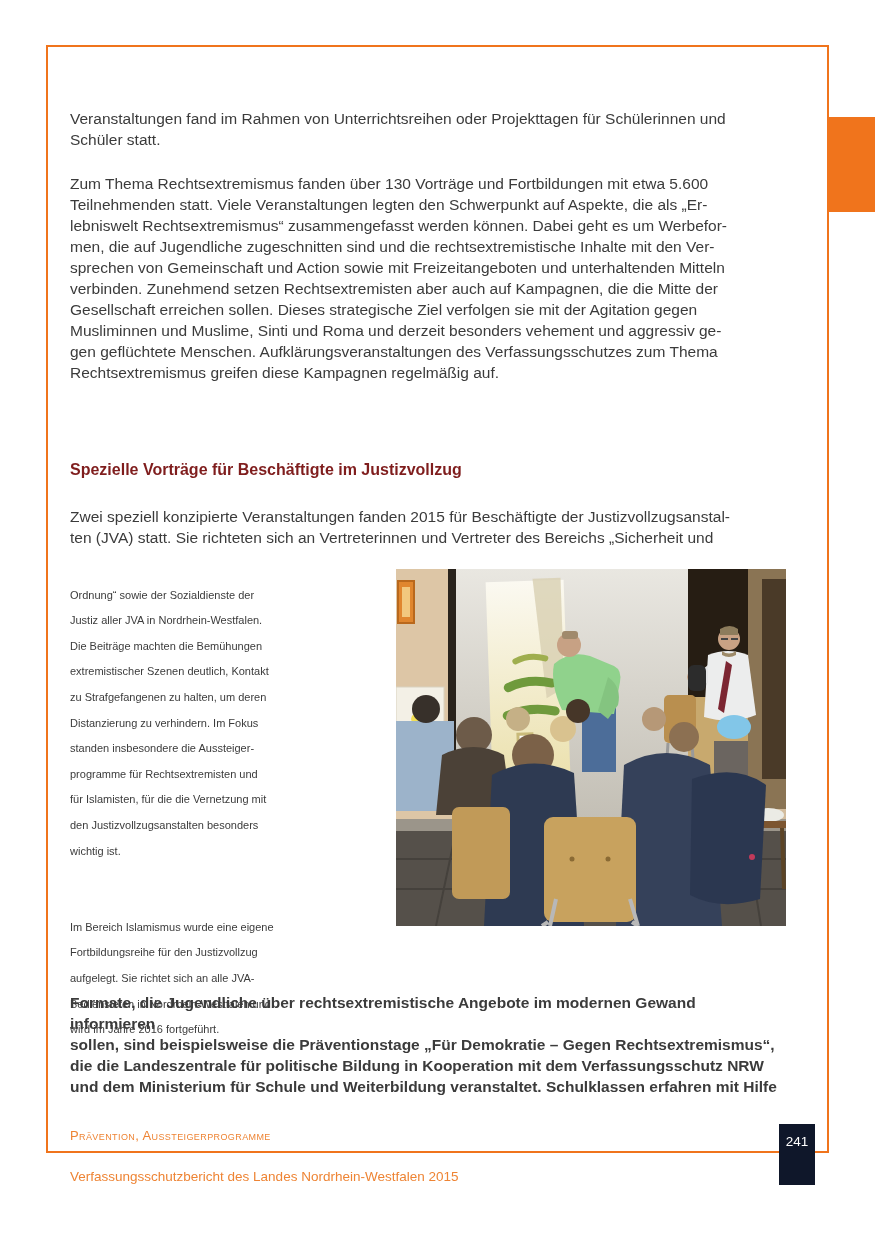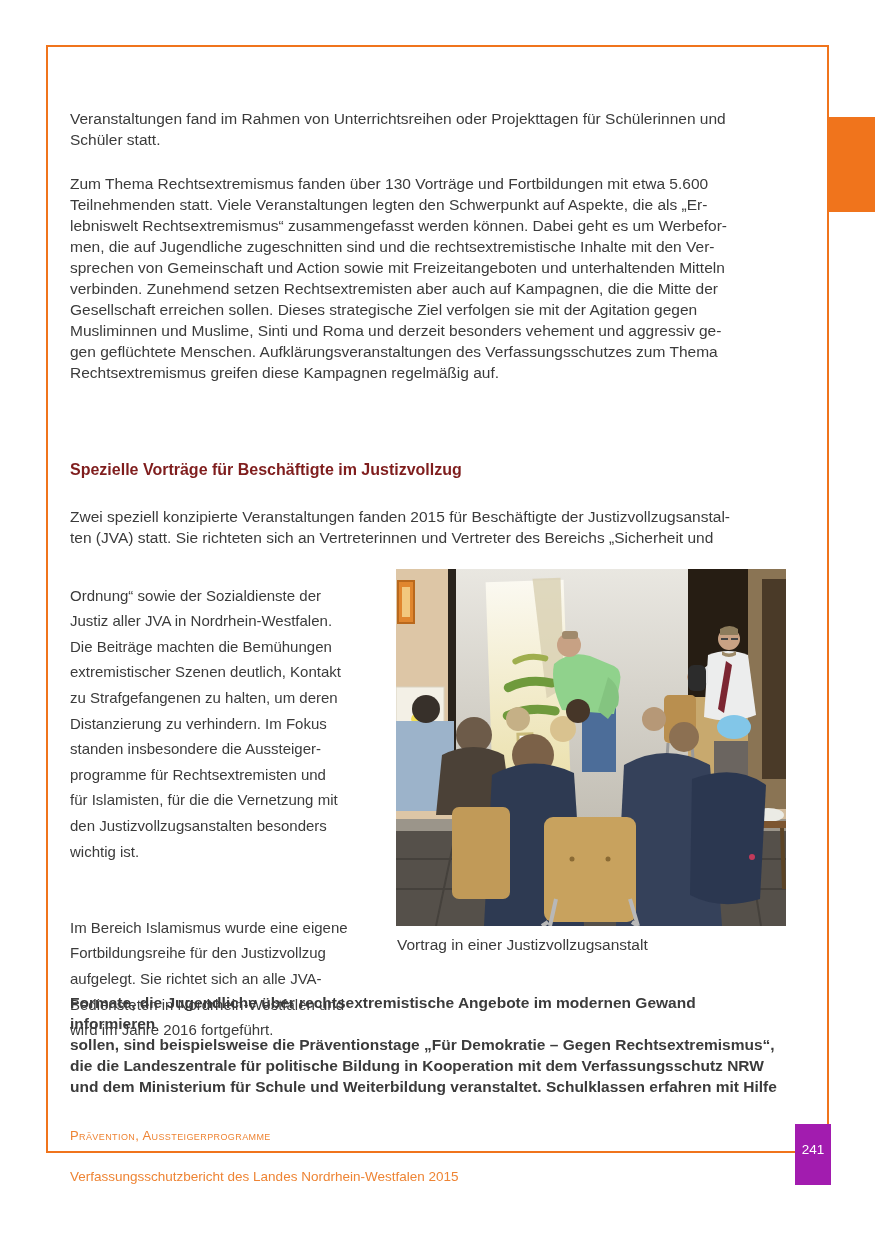--- a/index.html
+++ b/index.html
@@ -21,40 +21,40 @@
   }
   .p1 { top:108px; }
   .p2 { top:173px; }
   .heading {
     position:absolute; left:70px; top:461px; width:712px;
     font-size:16px; font-weight:bold; color:#7f1d1d;
   }
   .p3a { top:506px; }
   .leftcol {
     position:absolute; left:70px; top:557px; width:330px;
-    font-size:15px; line-height:25.6px; white-space:pre-line;
+    font-size:11px; line-height:25.6px; white-space:pre-line;
   }
   .leftcol .block2 { margin-top:25px; }
   .photo {
     position:absolute; left:396px; top:569px; width:390px; height:357px;
     overflow:hidden; background:#cdb697;
   }
   .caption {
     position:absolute; left:397px; top:936px; width:388px;
     font-size:15.5px; color:#3b3b3b;
   }
   .p5 { top:992px;font-weight:bold; }
   .running-header {
     position:absolute; left:70px; top:1128px; width:692px; text-align:left;
     font-variant:small-caps; font-size:13px; letter-spacing:0.4px; color:#ee8434;
   }
   .pagenum-box {
     position:absolute; left:779px; top:1124px; width:36px; height:61px;
-    background:#a21caf; color:#ffffff; font-size:13.5px; text-align:center;
-    padding-top:8px; box-sizing:border-box; z-index:2;margin-left:16px;
+    background:#0f172a; color:#ffffff; font-size:13.5px; text-align:center;
+    padding-top:0; box-sizing:border-box; z-index:2;
   }
   .pagenum-box span { display:block; margin-top:10px; }
   .edition-note {
     position:absolute; left:70px; top:1169px; width:700px;
     font-size:13.5px; color:#ee8434;
   }
 </style>
 </head>
 <body>
 
@@ -196,21 +196,20 @@
       <g>
         <rect x="56" y="238" width="58" height="92" rx="7" fill="#c19a58"></rect>
         <rect x="148" y="248" width="92" height="105" rx="9" fill="#c8a25e"></rect>
         <path d="M152 353 L146 357 M236 353 L242 357 M160 330 l-6 27 m80 -27 l8 27" stroke="#b8b8b8" stroke-width="4"></path>
         <circle cx="176" cy="290" r="2.5" fill="#8a6a34"></circle>
         <circle cx="212" cy="290" r="2.5" fill="#8a6a34"></circle>
       </g>
     </svg>
   </div>
 
-  <div class="caption">Vortrag in einer Justizvollzugsanstalt</div>
 
   <div class="para p5">Formate, die Jugendliche über rechtsextremistische Angebote im modernen Gewand informieren
 sollen, sind beispielsweise die Präventionstage „Für Demokratie – Gegen Rechtsextremismus“,
 die die Landeszentrale für politische Bildung in Kooperation mit dem Verfassungsschutz NRW
 und dem Ministerium für Schule und Weiterbildung veranstaltet. Schulklassen erfahren mit Hilfe</div>
 
   <div class="running-header">Prävention, Aussteigerprogramme</div>
 
   <div class="pagenum-box">
     <span>241</span>

